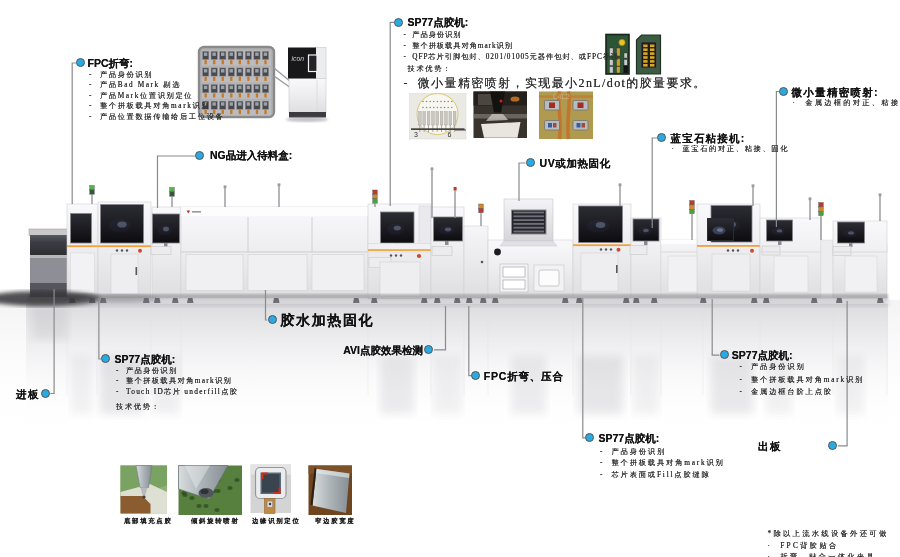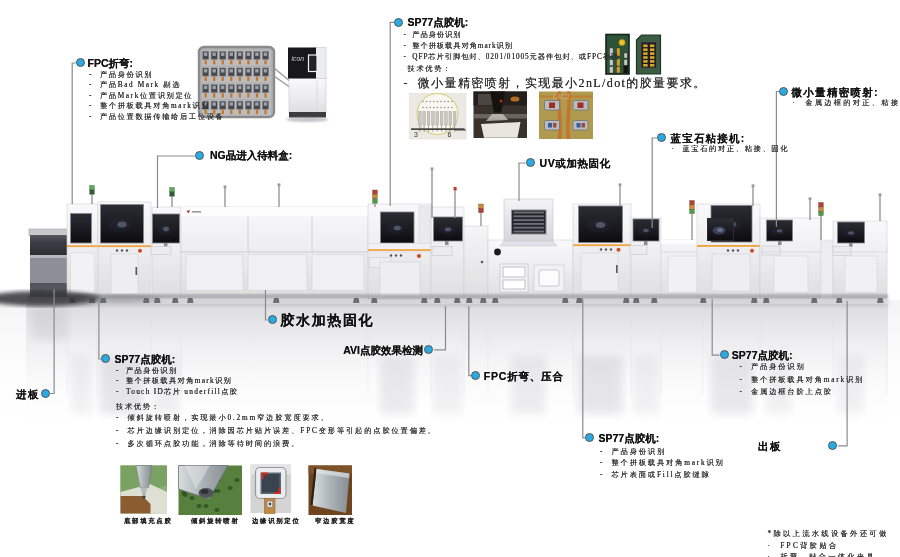--- a/index.html
+++ b/index.html
@@ -558,21 +558,20 @@
 <div class="tt" style="left:791.5px;top:85.6px;font-size:10.5px;letter-spacing:1.3px">微小量精密喷射:</div>
 <div class="tb" style="left:792.5px;top:99.2px;line-height:8px;font-size:7.3px;letter-spacing:2.2px">·&nbsp; 金属边框的对正、粘接、固化</div>
 <div class="dotc" style="left:267.5px;top:315.2px"></div>
 <div class="tt" style="left:280.5px;top:314.0px;font-size:14px;letter-spacing:1.6px">胶水加热固化</div>
 <div class="dotc" style="left:40.5px;top:388.7px"></div>
 <div class="tt" style="left:0px;top:387.5px;width:40px;text-align:right;letter-spacing:1.5px">进板</div>
 <div class="dotc" style="left:101.2px;top:354.2px"></div>
 <div class="tt" style="left:114.5px;top:352.6px;font-size:10.5px;letter-spacing:0px">SP77点胶机:</div>
 <div class="tb" style="left:116.0px;top:365.6px;line-height:10.6px;font-size:7.3px;letter-spacing:1.3px">-&nbsp; 产品身份识别<br>-&nbsp; 整个拼板载具对角mark识别<br>-&nbsp; Touch ID芯片 underfill点胶</div>
 <div class="tb" style="left:116.0px;top:402.6px;line-height:8px;font-size:7.3px;letter-spacing:1.6px">技术优势：</div>
-<div class="tb" style="left:116.0px;top:411.4px;line-height:13.0px;font-size:7.3px;letter-spacing:1.8px">-&nbsp; 倾斜旋转喷射，实现最小0.2mm窄边胶宽度要求。<br>-&nbsp; 芯片边缘识别定位，消除因芯片贴片误差、FPC变形等引起的点胶位置偏差。<br>-&nbsp; 多次循环点胶功能，消除等待时间的浪费。</div>
 <div class="tt" style="left:286px;top:344.2px;width:137px;text-align:right">AVI点胶效果检测</div>
 <div class="dotc" style="left:424.2px;top:345.0px"></div>
 <div class="dotc" style="left:471.4px;top:370.9px"></div>
 <div class="tt" style="left:483.8px;top:369.8px;font-size:10.5px;letter-spacing:0.8px">FPC折弯、压合</div>
 <div class="dotc" style="left:719.7px;top:350.4px"></div>
 <div class="tt" style="left:731.8px;top:349.2px;font-size:10.5px;letter-spacing:0px">SP77点胶机:</div>
 <div class="tb" style="left:739.5px;top:361.2px;line-height:12.4px;font-size:7.3px;letter-spacing:1.8px">-&nbsp; 产品身份识别<br>-&nbsp; 整个拼板载具对角mark识别<br>-&nbsp; 金属边框台阶上点胶</div>
 <div class="dotc" style="left:585.2px;top:433.0px"></div>
 <div class="tt" style="left:598.5px;top:431.6px;font-size:10.5px;letter-spacing:0px">SP77点胶机:</div>
 <div class="tb" style="left:600.0px;top:446.2px;line-height:11.3px;font-size:7.3px;letter-spacing:1.8px">-&nbsp; 产品身份识别<br>-&nbsp; 整个拼板载具对角mark识别<br>-&nbsp; 芯片表面或Fill点胶缝隙</div>

